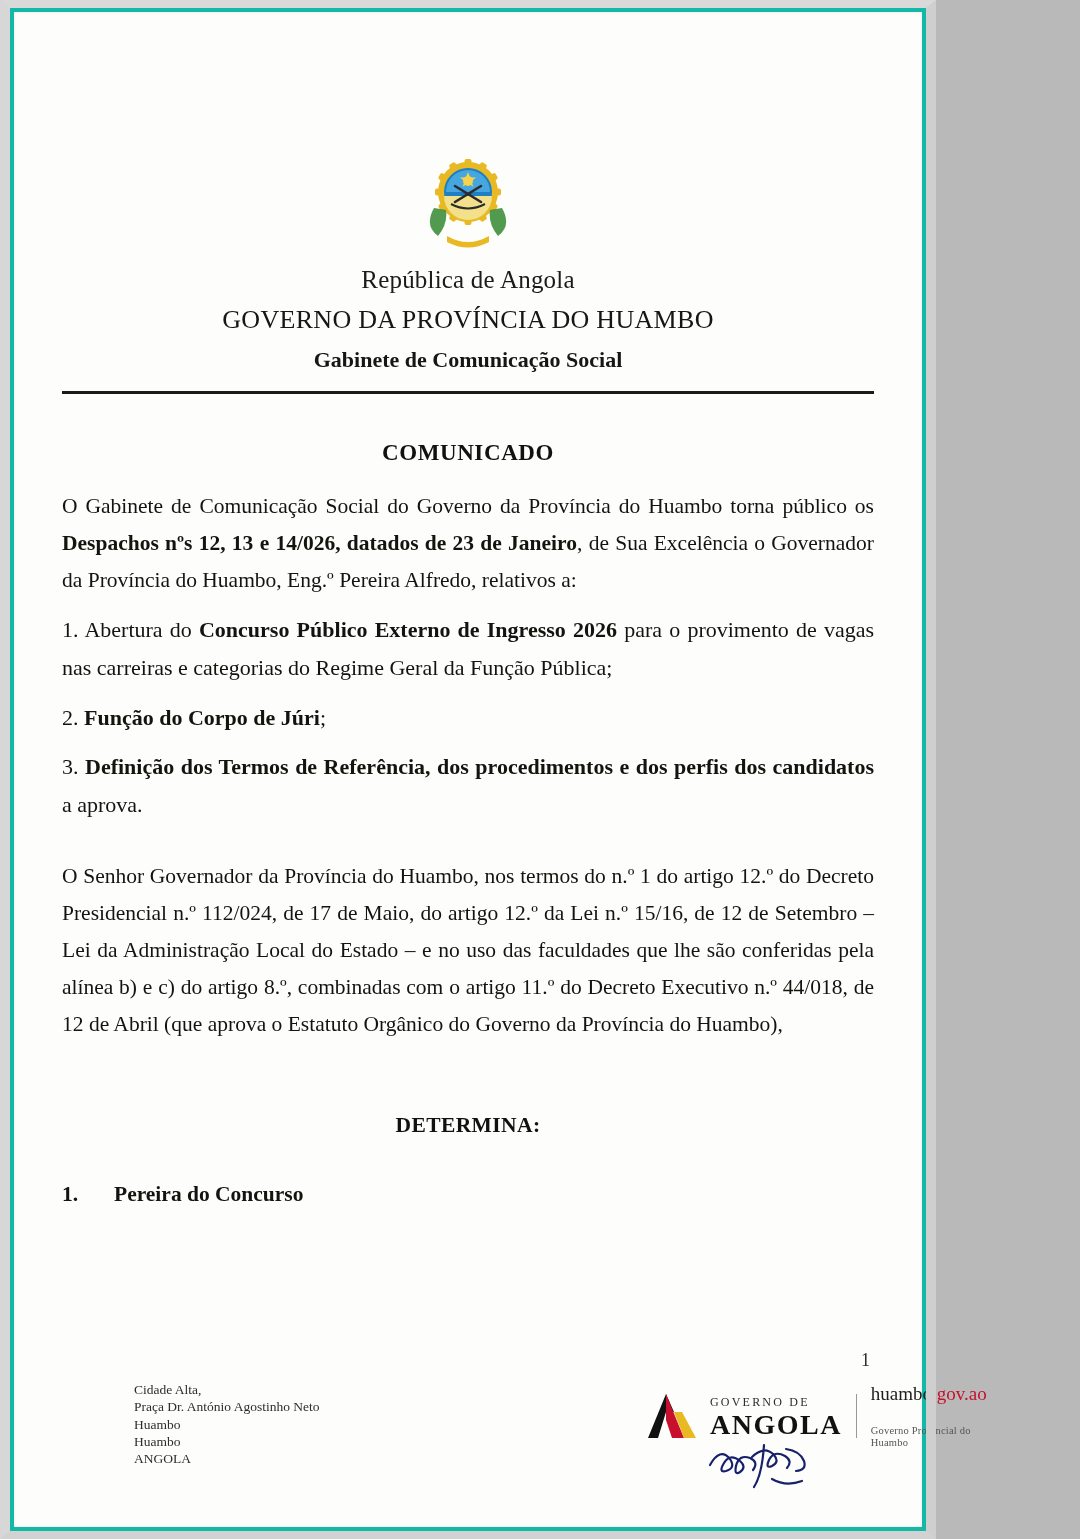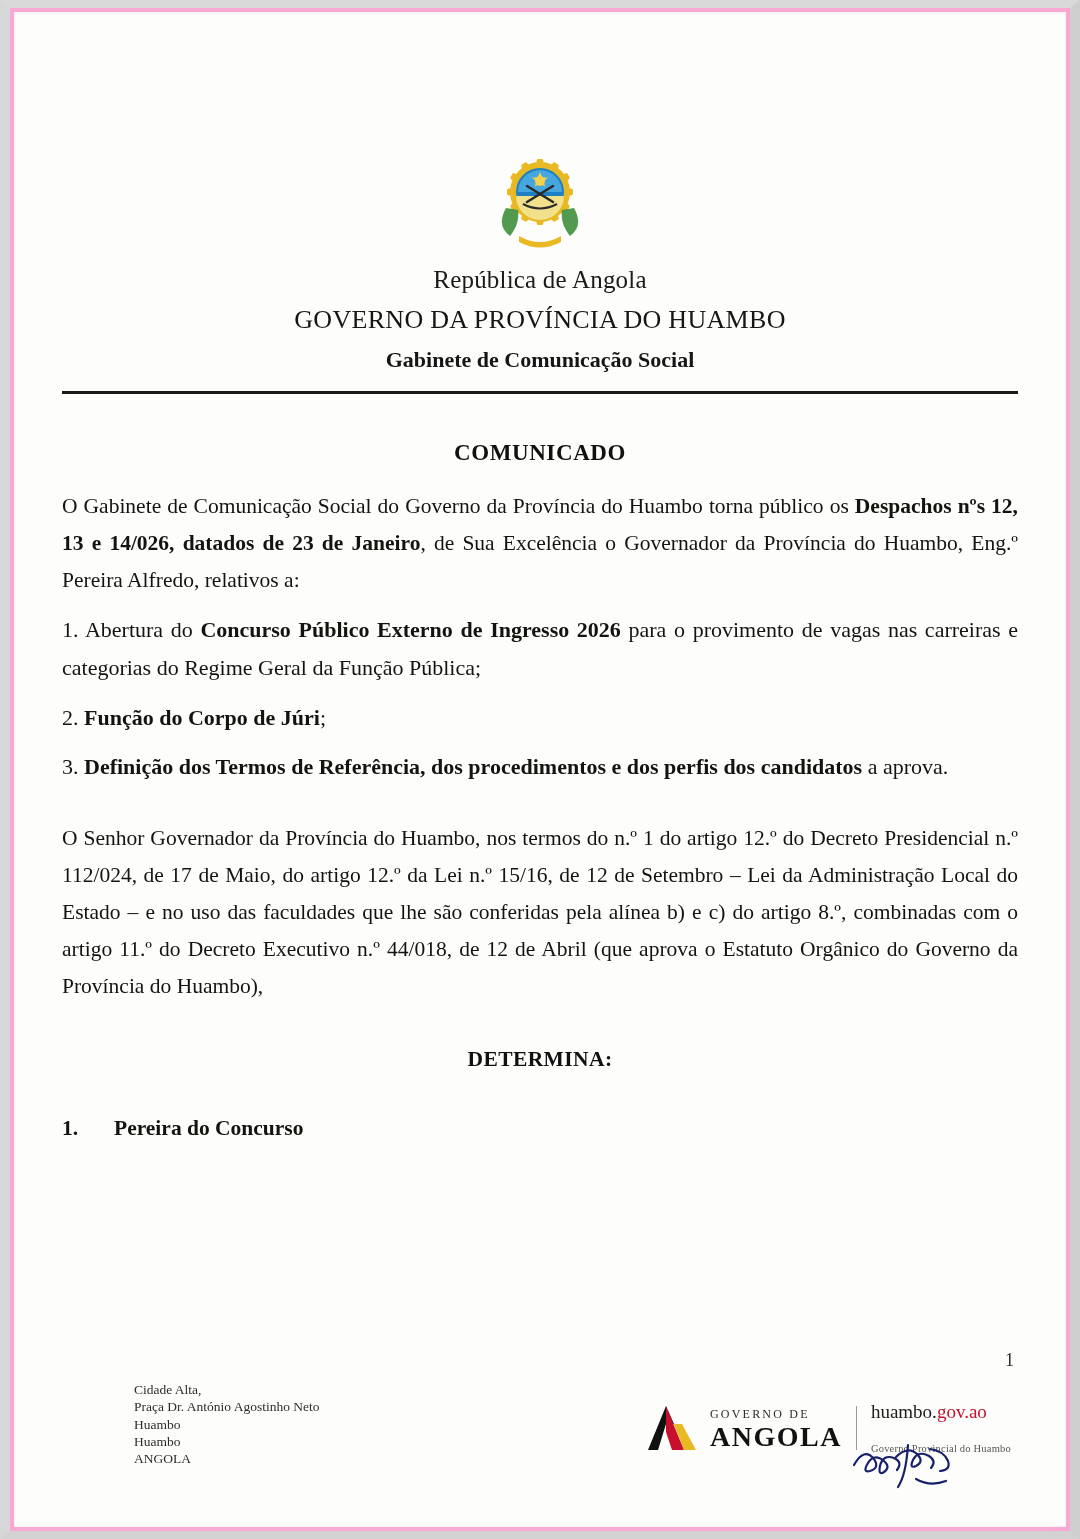--- a/index.html
+++ b/index.html
@@ -9,23 +9,23 @@
     background: #b9b9b9;
   }
   body {
     width: 1080px;
     height: 1539px;
     font-family: "Liberation Serif", serif;
     overflow: hidden;
   }
   .page {
     position: relative;
-    width: 1080px;
+    width: 936px;
     height: 1539px;
-    background: #f9a8d4;
+    background: #14b8a6;
     padding: 8px;
   }
   
   .page::before {
     content: "";
     position: absolute;
     inset: 0;
     border-left: 10px solid #d7d7d7;
     border-right: 10px solid #cfcfcf;
     border-top: 8px solid #d9d9d9;
@@ -110,21 +110,21 @@
     line-height: 1.72;
     text-align: justify;
     color: #14140f;
     margin: 12px 0 0 0;
   }
   .determina {
     text-align: center;
     font-weight: bold;
     font-size: 21.5px;
     letter-spacing: .4px;
-    margin-top: 42px;
+    margin-top: 70px;
     color: #111;
   }
   .section-1 {
     margin-top: 44px;
     font-size: 21.5px;
     font-weight: bold;
     color: #14140f;
   }
   .section-1 .num { display: inline-block; width: 52px; }
 
@@ -149,21 +149,21 @@
     top: 22px;
     font-family: "Liberation Serif", serif;
     font-size: 13.5px;
     line-height: 1.28;
     color: #2d2d2d;
     white-space: pre-line;
   }
   .logo-block {
     position: absolute;
     left: 582px;
-    top: 42px;
+    top: 24px;
     display: flex;
     align-items: center;
   }
   .ang-mark {
     width: 58px;
     height: 52px;
     position: relative;
     margin-right: 8px;
   }
   .ang-text {

